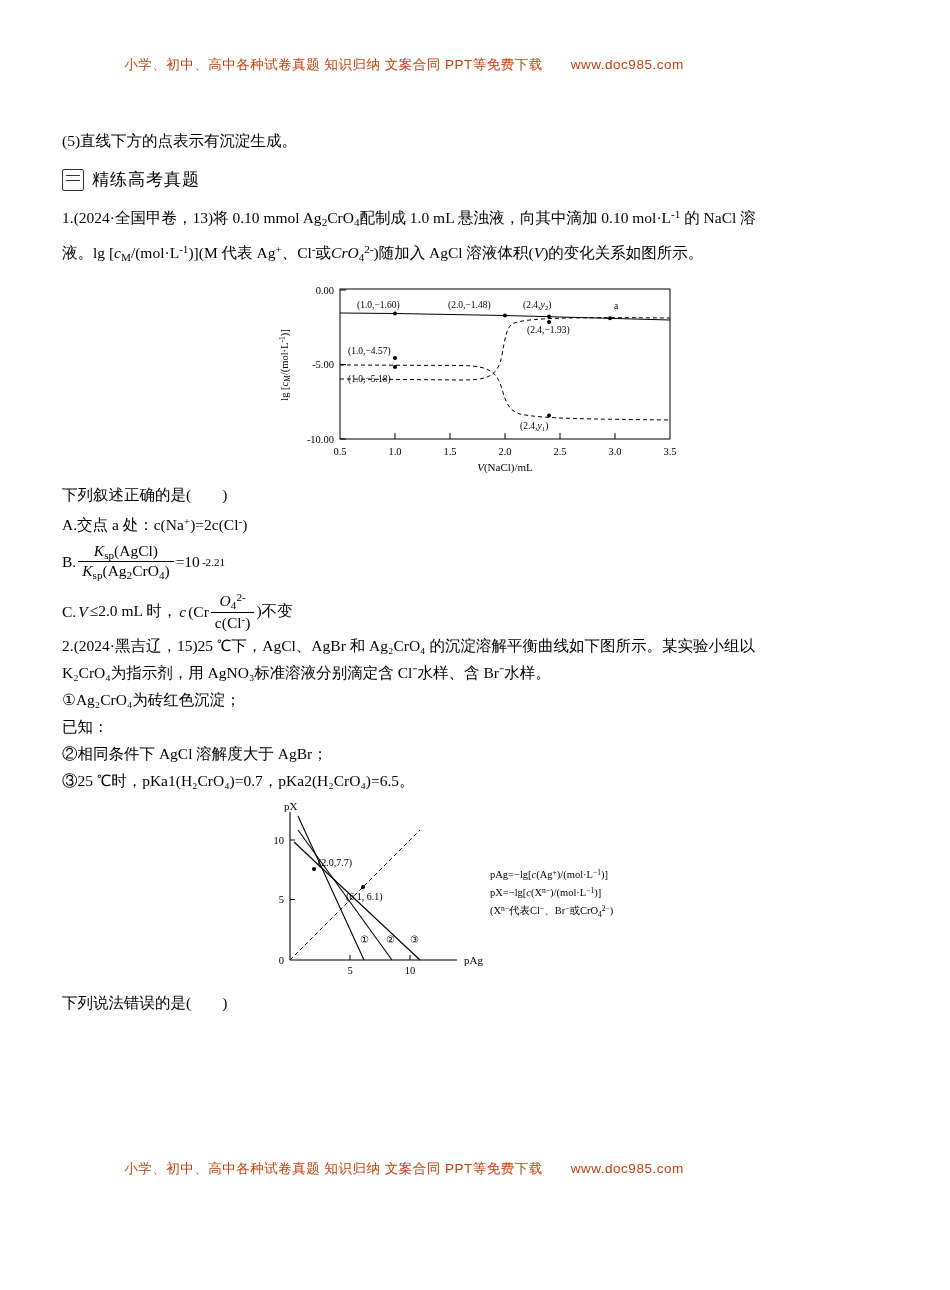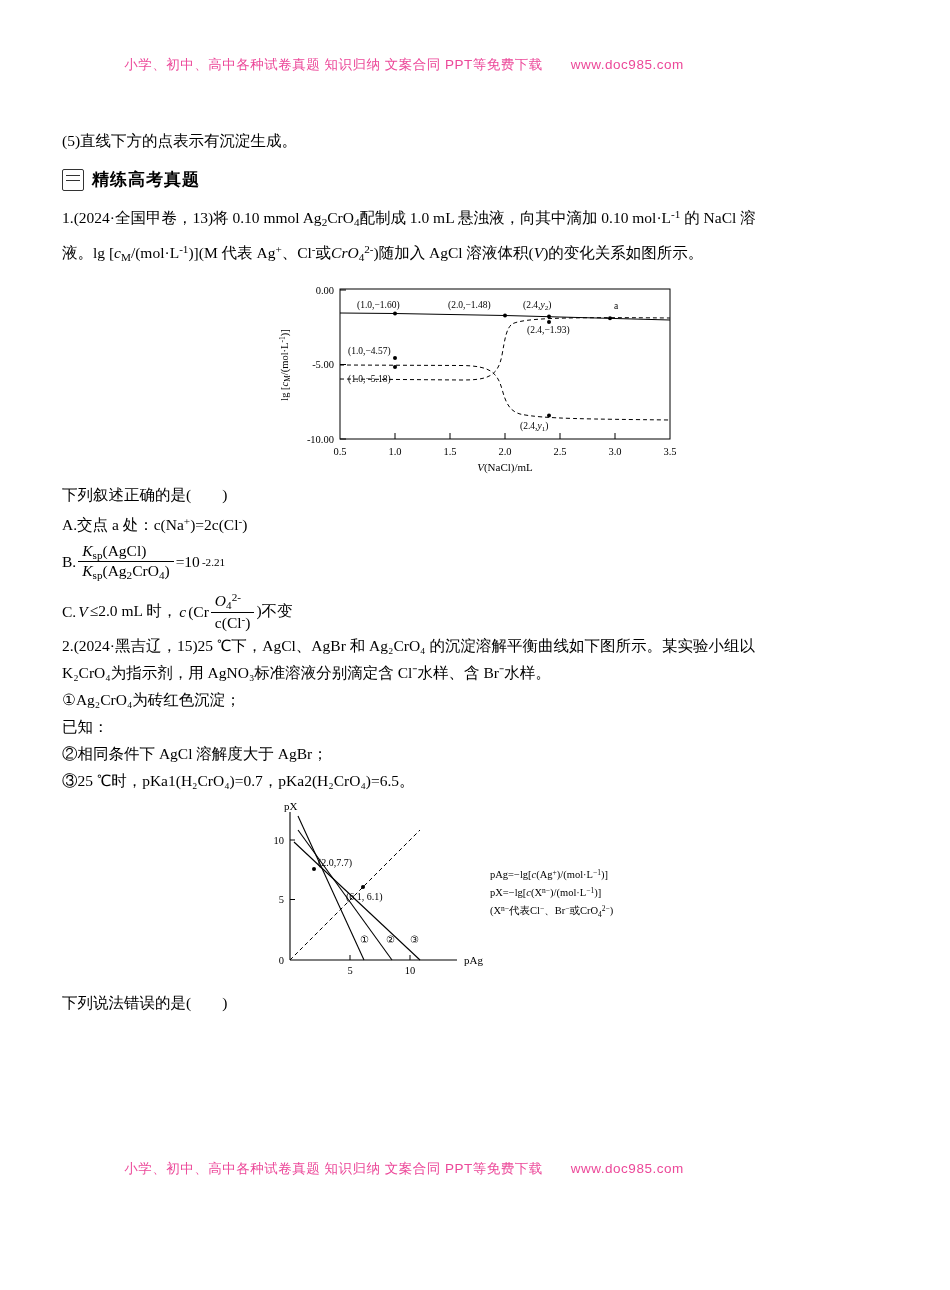--- a/index.html
+++ b/index.html
@@ -7,45 +7,45 @@
     width:950px;height:1290px;background:#ffffff;
     font-family:"Liberation Serif", serif;
     color:#000;
     position:relative;
     overflow:hidden;
   }
   .page{position:relative;width:950px;height:1290px;}
   .watermark{
     position:absolute;left:0;width:808px;text-align:center;
     font-family:"Liberation Sans", sans-serif;
-    font-size:13.5px;color:#ec4899;letter-spacing:0.5px;
+    font-size:13.5px;color:#c2410c;letter-spacing:0.5px;
   }
   .wm-top{top:56px;}
   .wm-bottom{top:1160px;}
   .content{position:absolute;left:62px;top:120px;width:830px;margin-top:8px;}
   .line{font-size:15.5px;line-height:26px;margin:0 0 2px 0;}
   .sec-head{
     display:flex;align-items:center;gap:8px;margin:14px 0 10px 0;
   }
   .sec-icon{
     width:20px;height:20px;border:1.6px solid #333;border-radius:2px;
     position:relative;display:inline-block;
   }
   .sec-icon::before,.sec-icon::after{
     content:"";position:absolute;left:3px;right:3px;height:1.6px;background:#333;
   }
   .sec-icon::before{top:5px;}
   .sec-icon::after{top:10px;}
-  .sec-title{font-size:17px;font-weight:bold;letter-spacing:1px;}
+  .sec-title{font-size:17px;font-weight:normal;letter-spacing:1px;}
   sub{font-size:0.72em;vertical-align:-0.28em;}
   sup{font-size:0.72em;vertical-align:0.45em;}
   i{font-family:"Liberation Serif",serif;font-style:italic;}
   .q{font-size:15.5px;line-height:27px;text-align:justify;}
   .figwrap{display:flex;justify-content:center;margin:6px 0 4px 0;}
-  .frac{display:inline-block;vertical-align:middle;text-align:left;}
+  .frac{display:inline-block;vertical-align:middle;text-align:center;}
   .frac .num{display:block;border-bottom:1px solid #000;padding:0 4px;}
   .frac .den{display:block;padding:0 4px;}
   .opt{font-size:15.5px;line-height:18px;margin-top:4px;}
   .opt-b{display:flex;align-items:center;gap:2px;font-size:15.5px;margin-top:8px;}
   .opt-c{display:flex;align-items:center;gap:2px;font-size:15.5px;margin-top:10px;}
   .chart-box{position:relative;}
   svg{display:block;}
 </style>
 </head>
 <body>

